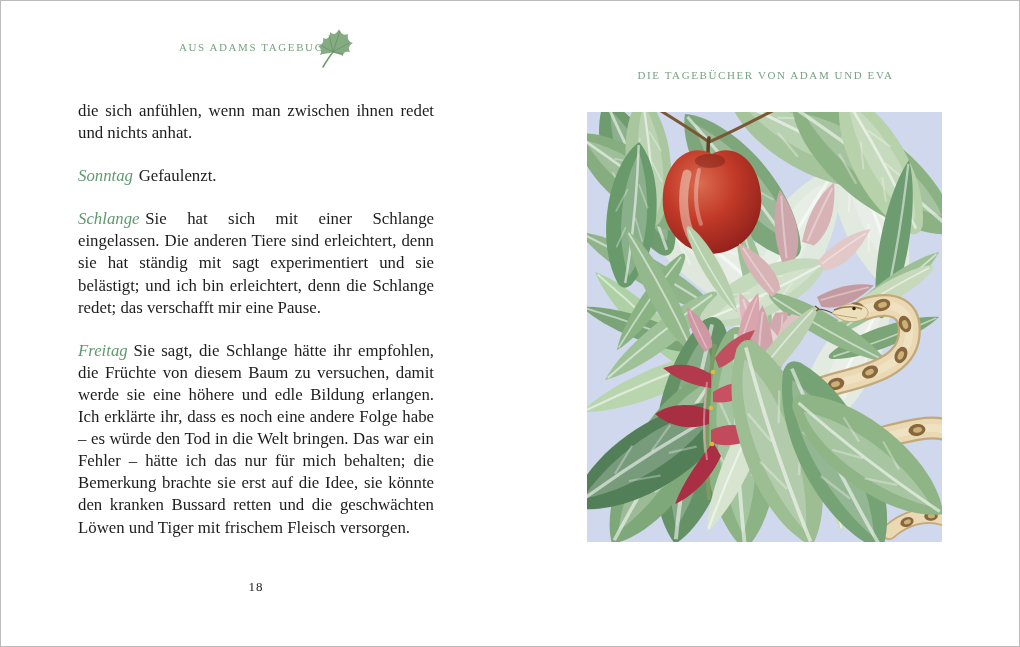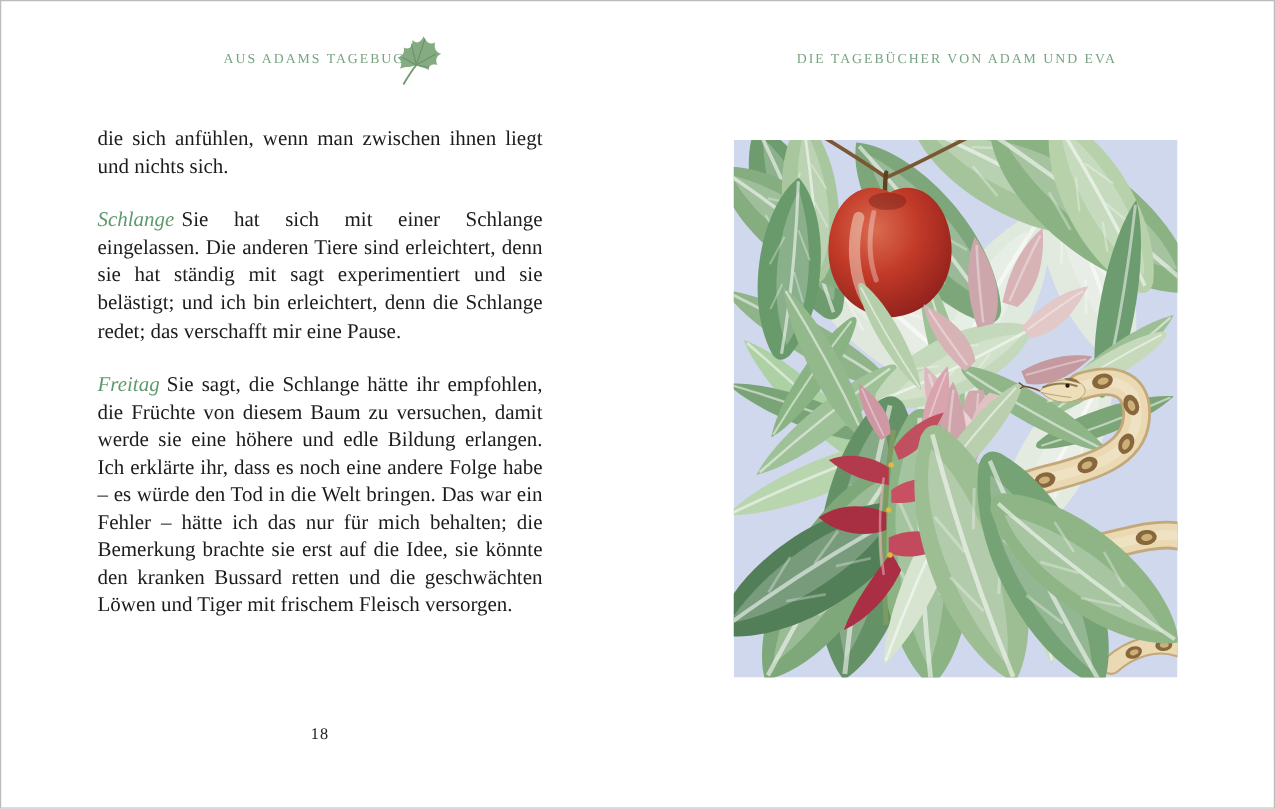--- a/index.html
+++ b/index.html
@@ -8,21 +8,21 @@
     box-shadow: inset 0 0 0 1px #bcbcbc; overflow:hidden;
     font-family:"Liberation Serif", serif;
   }
   
   .running-head {
     position:absolute; top:41px; text-align:center;
     font-size:11px; letter-spacing:1.6px; color:#79a383;
     font-family:"Liberation Serif", serif;
   }
   .running-head.left  { left:78px;  width:356px; }
-  .running-head.right { left:588px; width:355px; }
+  .running-head.right { left:588px; width:355px;margin-top:28px; }
   .leaf-ornament { position:absolute; left:316px; top:27px; width:38px; height:42px; }
 
   
   .bodytext {
     position:absolute; left:78px; top:100px; width:356px;
     font-size:16.8px; line-height:22.1px; color:#1c1c1c;
     text-align:justify;
   }
   .bodytext p { margin:0 0 21px 0; }
   .day-label { font-style:italic; color:#5f9a6e; }
@@ -47,21 +47,22 @@
 
   <svg class="leaf-ornament" viewBox="0 0 38 42" aria-hidden="true">
     <path d="M7,40 C10,35 13,30 17,25" fill="none" stroke="#6f9c6e" stroke-width="1.6" stroke-linecap="round"></path>
     <path d="M17,25 C13,27 8,26 4,28 C6,24 5,21 2,19 C6,18 8,15 7,11 C11,13 14,11 14,5 C17,8 20,8 23,2 C25,7 28,9 32,7 C31,12 33,15 37,16 C33,18 32,21 34,25 C30,24 27,25 27,29 C24,27 20,27 17,25 Z" fill="#85ab82"></path>
     <path d="M17,25 L13,8 M17,25 L6,19 M17,25 L24,4 M17,25 L33,16 M17,25 L27,27" stroke="#5d8a63" stroke-width="0.9" opacity="0.7" fill="none"></path>
   </svg>
 
   <div class="running-head right">DIE TAGEBÜCHER VON ADAM UND EVA</div>
 
   <div class="bodytext">
-    <p><span class="day-label"></span><span>die sich anfühlen, wenn man zwischen ihnen liegt und nichts sich.</span></p>
+    <p><span class="day-label"></span><span>die sich anfühlen, wenn man zwischen ihnen redet und nichts anhat.</span></p>
+    <p><span class="day-label">Sonntag</span><span>Gefaulenzt.</span></p>
     <p><span class="day-label">Schlange</span><span>Sie hat sich mit einer Schlange eingelassen. Die anderen Tiere sind erleichtert, denn sie hat ständig mit sagt experimentiert und sie belästigt; und ich bin erleichtert, denn die Schlange redet; das verschafft mir eine Pause.</span></p>
     <p><span class="day-label">Freitag</span><span>Sie sagt, die Schlange hätte ihr empfohlen, die Früchte von diesem Baum zu versuchen, damit werde sie eine höhere und edle Bildung erlangen. Ich erklärte ihr, dass es noch eine andere Folge habe – es würde den Tod in die Welt bringen. Das war ein Fehler – hätte ich das nur für mich behalten; die Bemerkung brachte sie erst auf die Idee, sie könnte den kranken Bussard retten und die geschwächten Löwen und Tiger mit frischem Fleisch versorgen.</span></p>
   </div>
 
   <div class="page-number">18</div>
 
   <svg class="illustration" viewBox="0 0 355 430" aria-hidden="true">
     <defs>
       <radialGradient id="apg" cx="38%" cy="32%" r="78%">
         <stop offset="0%" stop-color="#da6c50"></stop>

